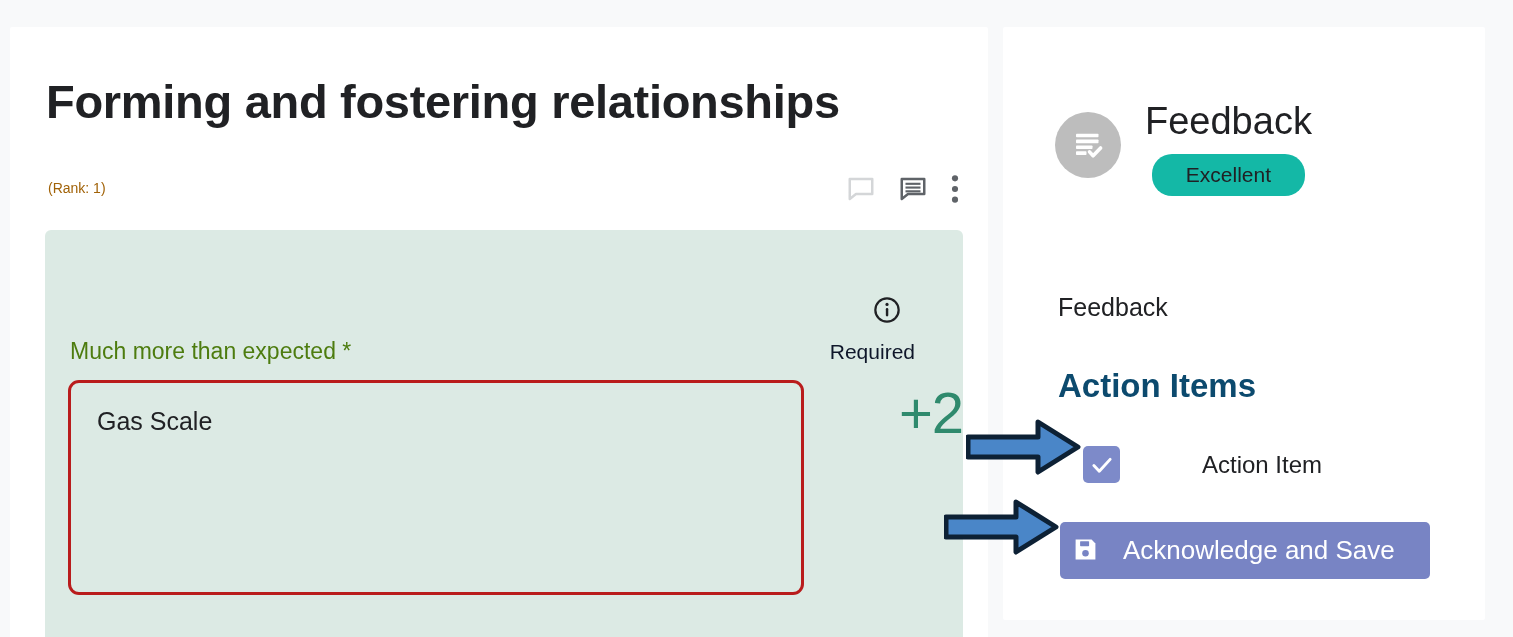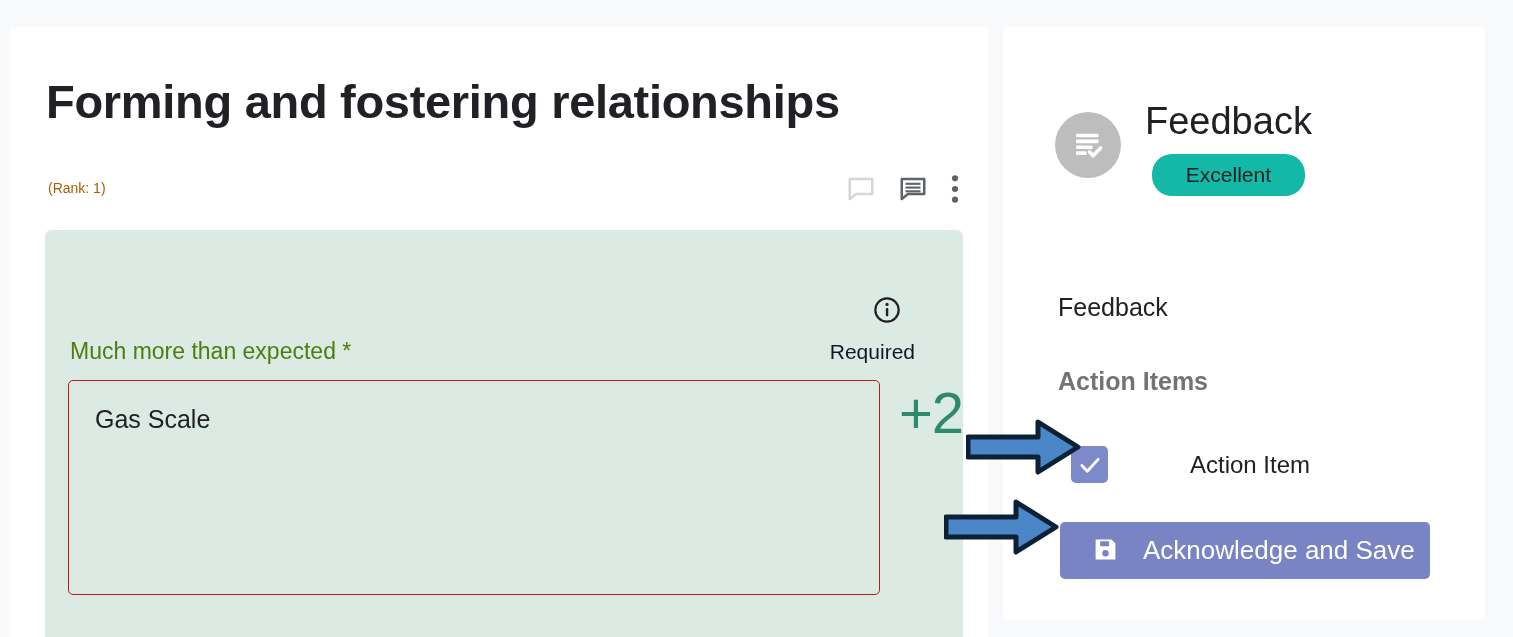--- a/index.html
+++ b/index.html
@@ -100,24 +100,24 @@
     top: 110px;
     font-size: 21px;
     color: #0f172a;
     font-weight: 400;
   }
 
   .answer-box {
     position: absolute;
     left: 23px;
     top: 150px;
-    width: 812px;
+    width: 736px;
     height: 215px;
-    border: 1px solid #b91c1c;
-    border-radius: 5px;
+    border: 3px solid #b91c1c;
+    border-radius: 11px;
     background: transparent;
   }
   .answer-text {
     position: absolute;
     left: 26px;
     top: 24px;
     font-size: 25px;
     color: #202124;
     font-weight: 400;
   }
@@ -179,28 +179,28 @@
     top: 266px;
     font-size: 25px;
     color: #202124;
     font-weight: 400;
   }
 
   .fb-action-heading {
     position: absolute;
     left: 55px;
     top: 340px;
-    font-size: 25px;
-    color: #737373;
+    font-size: 33px;
+    color: #0c4a6e;
     font-weight: 700;
   }
 
   .action-row {
     position: absolute;
-    left: 68px;
+    left: 80px;
     top: 419px;
     display: flex;
     align-items: center;
   }
 
   .checkbox {
     width: 37px;
     height: 37px;
     border-radius: 5px;
     background: #7d8ac9;
@@ -222,21 +222,21 @@
     left: 57px;
     top: 495px;
     width: 370px;
     height: 57px;
     background: #7884c4;
     border: none;
     border-radius: 5px;
     display: flex;
     align-items: center;
     gap: 24px;
-    padding-left: 32px;
+    padding-left: 12px;
     cursor: pointer;
   }
   .save-btn-label {
     color: #ffffff;
     font-size: 26px;
     font-weight: 400;
     font-family: "Liberation Sans", sans-serif;
   }
 
   

